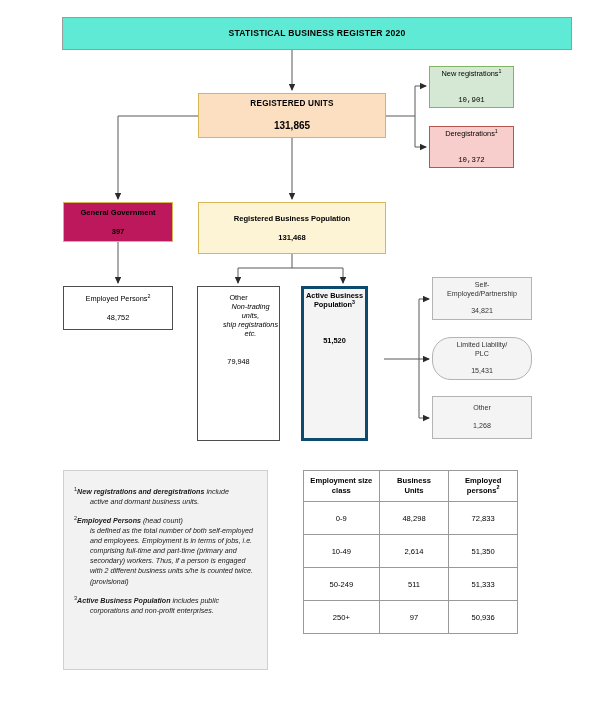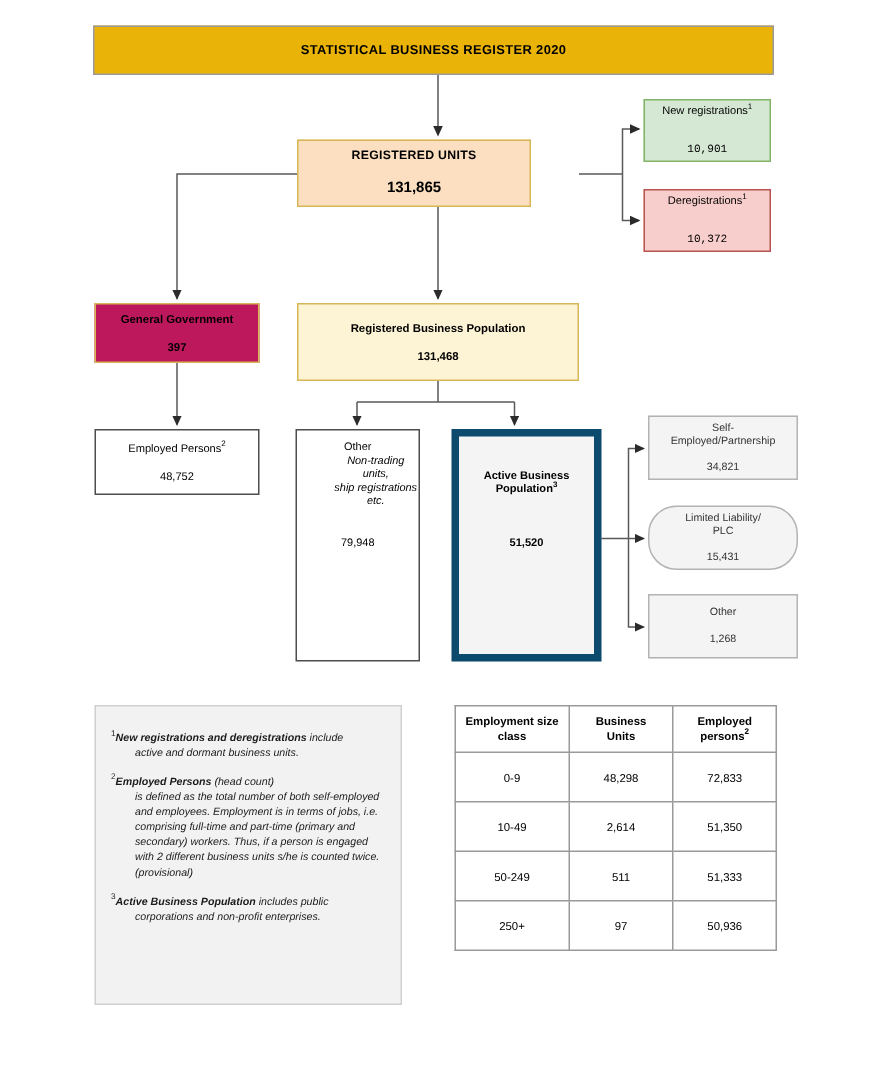--- a/index.html
+++ b/index.html
@@ -38,35 +38,35 @@
   }
   sup {
     font-size: 0.72em;
     vertical-align: super;
     line-height: 0;
   }
 
   
   #title-box {
     left: 62px; top: 17px;
-    width: 454px; height: 33px;
+    width: 510px; height: 33px;
     border: 1px solid #9a9a9a;
-    background: #eab308;
+    background: #5eead4;
     justify-content: center;
   }
   #title-box .label {
     font-size: 8.6px;
     font-weight: bold;
     letter-spacing: 0.25px;
   }
 
   
   #registered-units-box {
     left: 198px; top: 93px;
-    width: 156px; height: 45px;
+    width: 188px; height: 45px;
     border: 1px solid #d6b656;
     background: #fbdfc0;
     justify-content: center;
   }
   #registered-units-box .label {
     font-size: 8.2px; font-weight: bold; letter-spacing: .2px;
   }
   #registered-units-box .value {
     font-size: 10px; font-weight: bold; margin-top: 11px;
   }
@@ -132,25 +132,25 @@
     justify-content: flex-start;
     padding-top: 6px;
   }
   #other-nontrading-box .label { font-size: 7.3px; }
   #other-nontrading-box .sub { font-size: 7.3px; font-style: italic; display:block;margin-left:24px; }
   #other-nontrading-box .value { font-size: 7.3px; margin-top: 18px; }
 
   
   #active-business-population-box {
     left: 301px; top: 286px;
-    width: 100px; height: 155px;
-    border: 5px solid #0c4a6e;
+    width: 67px; height: 155px;
+    border: 3px solid #0c4a6e;
     background: #f4f4f4;
     justify-content: flex-start;
-    padding-top: 21px;
+    padding-top: 2px;
   }
   #active-business-population-box .label { font-size: 7.4px; font-weight: bold; }
   #active-business-population-box .value { font-size: 7.4px; font-weight: bold; margin-top: 26px; }
 
   
   .legalform-box {
     left: 432px;
     width: 100px;
     border: 1px solid #b3b3b3;
     background: #f4f4f4;

